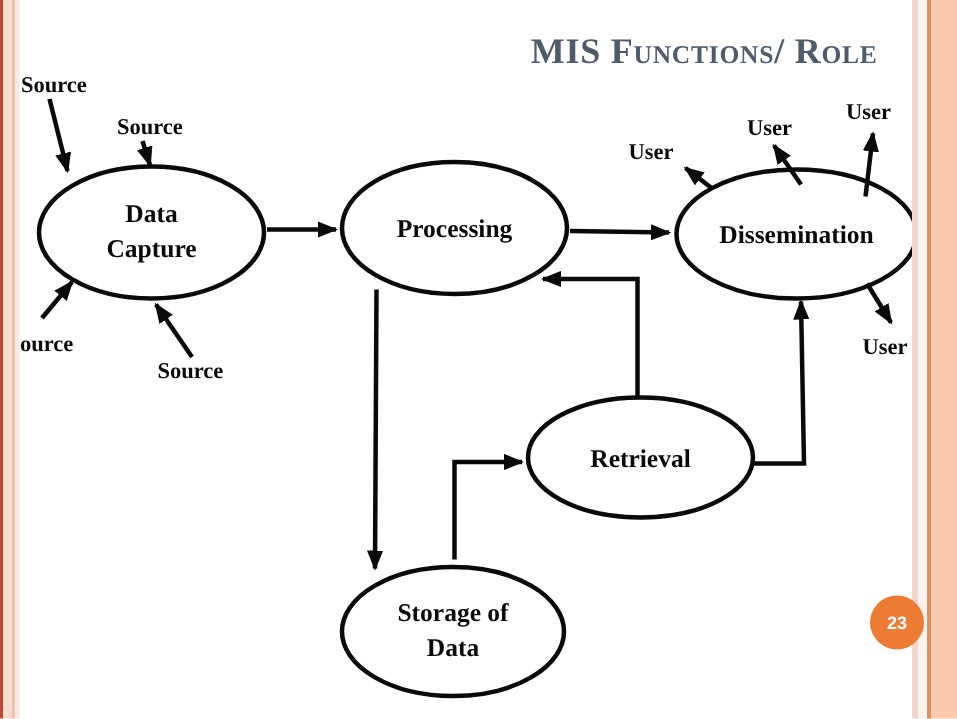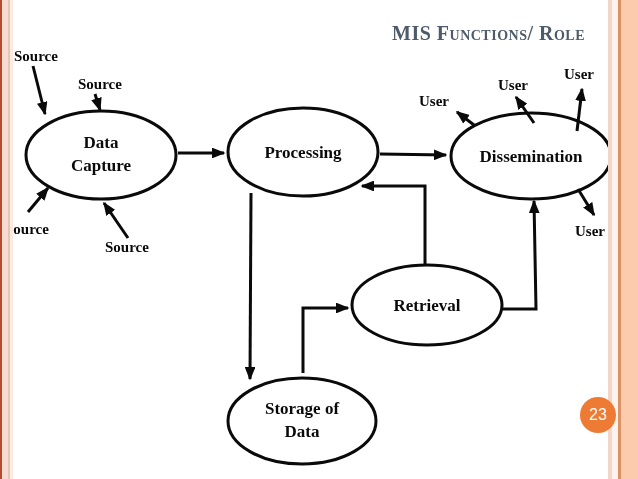--- a/index.html
+++ b/index.html
@@ -19,35 +19,35 @@
     position:absolute;right:0;top:0;bottom:0;width:30px;z-index:3;
     background:linear-gradient(to right,
       var(--right-stripe) 0 4px,
       var(--right-gap) 4px 10px,
       var(--right-line) 10px 13px,
       var(--right-band) 13px 30px);
   }
   .slide-title{
     position:absolute;top:23px;right:53px;z-index:2;
     font-family:"Liberation Serif",serif;
-    font-variant:small-caps;font-weight:bold;font-size:20px;line-height:1;
+    font-variant:small-caps;font-weight:bold;font-size:24px;line-height:1;
     letter-spacing:0.5px;color:var(--title-color);white-space:nowrap;
   }
   #diagram-svg{position:absolute;left:0;top:0;z-index:1;}
   .node{fill:#ffffff;stroke:var(--ink);stroke-width:3;}
   .edge{fill:none;stroke:var(--ink);stroke-width:3;}
   .node-label{font-family:"Liberation Serif",serif;font-weight:bold;font-size:17px;
     text-anchor:middle;fill:var(--ink);}
   .ext-label{font-family:"Liberation Serif",serif;font-weight:bold;font-size:15px;
     fill:var(--ink);}
   .page-badge{
     position:absolute;left:580px;top:397px;width:36px;height:36px;z-index:4;
     border-radius:50%;background:var(--badge-bg);color:var(--badge-text);
     display:flex;align-items:center;justify-content:center;
-    font-family:"Liberation Sans",sans-serif;font-weight:normal;font-size:16px;
+    font-family:"Liberation Sans",sans-serif;font-weight:bold;font-size:12px;
   }
 </style>
 </head>
 <body>
 
 <div class="border-left"></div>
 <div class="border-right"></div>
 
 <div class="slide-title">MIS Functions/ Role</div>
 

